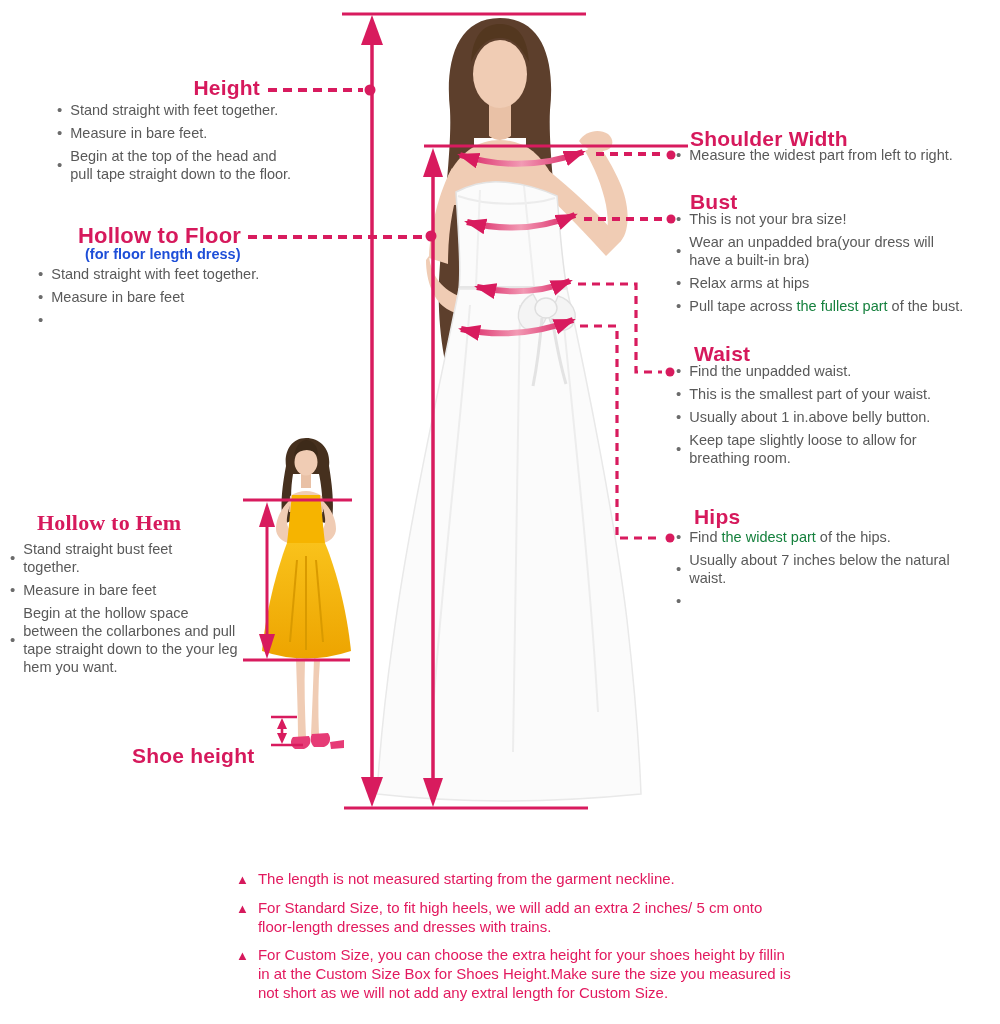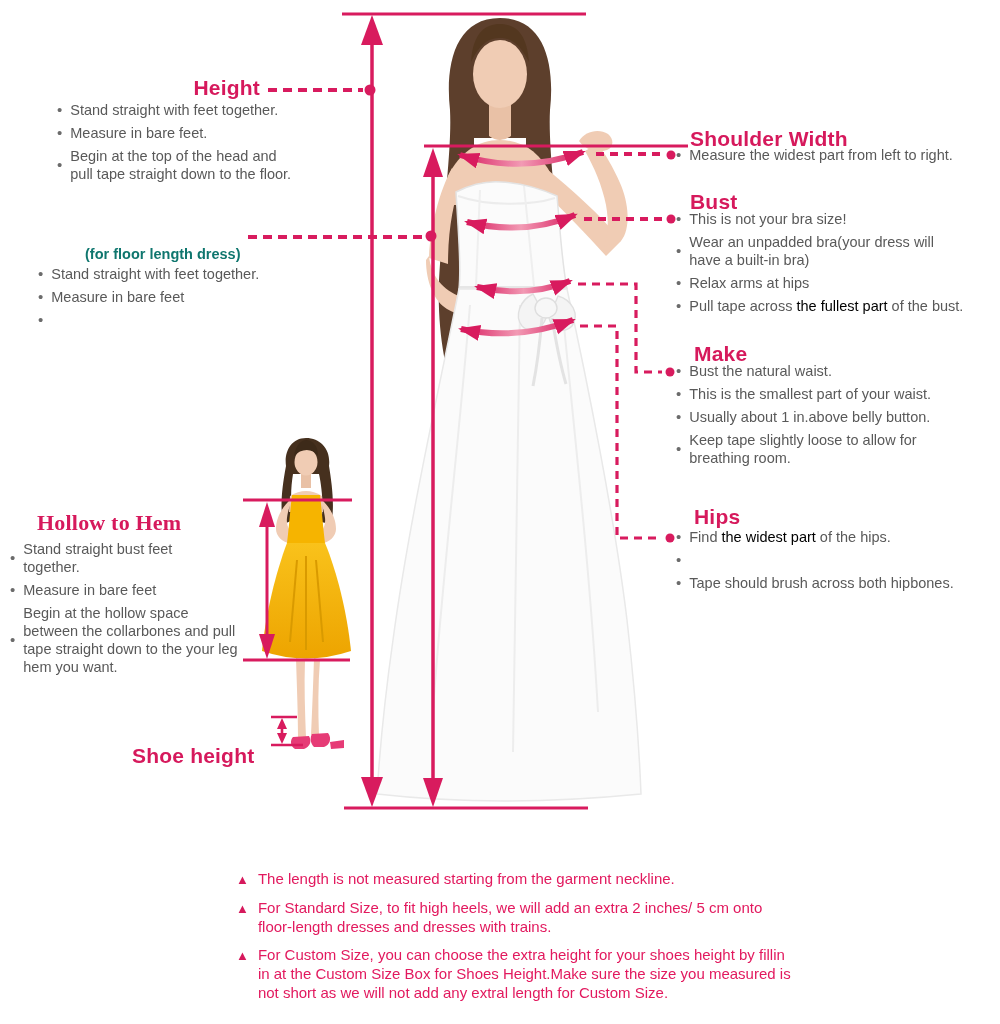--- a/index.html
+++ b/index.html
@@ -1,25 +1,25 @@
 <!DOCTYPE html>
 <html><head>
 <meta charset="utf-8">
 <style>
   html,body{margin:0;padding:0;background:#fff;}
   .stage{position:relative;width:1000px;height:1024px;background:#ffffff;overflow:hidden;
          font-family:"Liberation Sans", sans-serif;}
   .sec-title{position:absolute;font-weight:bold;color:#d6195c;font-size:21px;letter-spacing:.2px;white-space:nowrap;text-align:center;}
   .sec-title.big{font-size:22px;}
-  .sub-title{position:absolute;font-weight:bold;color:#0f766e;font-size:14.5px;white-space:nowrap;}
+  .sub-title{position:absolute;font-weight:bold;color:#1d4ed8;font-size:14.5px;white-space:nowrap;}
   .bullets{position:absolute;color:#595959;font-size:14.5px;line-height:18px;}
   .bi{display:flex;align-items:center;margin-bottom:5px;}
   .dot{color:#6b6b6b;font-size:15px;margin-right:8px;flex:0 0 auto;}
   .bt{white-space:pre-line;}
-  .hl{color:#000000;}
+  .hl{color:#15803d;}
   .notes{position:absolute;left:236px;top:869px;width:640px;}
   .note{display:flex;align-items:flex-start;margin-bottom:9px;color:#e2195e;font-size:15px;line-height:19px;}
   .tri{flex:0 0 auto;font-size:13px;margin-right:9px;margin-top:1px;color:#d6195c;}
   .note-text{white-space:pre-line;}
   .overlay{position:absolute;left:0;top:0;}
 </style>
 </head>
 <body>
 
 <div class="stage">
@@ -159,20 +159,21 @@
         <span class="dot">•</span>
         <span class="bt">Measure in bare feet.</span>
       </div>
     <div class="bi">
         <span class="dot">•</span>
         <span class="bt">Begin at the top of the head and
 pull tape straight down to the floor.</span>
       </div>
   </div>
 
+  <div class="sec-title big" style="left:78px;top:223px;">Hollow to Floor</div>
   <div class="sub-title" style="left:85px;top:246px;">(for floor length dress)</div>
   <div class="bullets" style="left:38px;top:265px;width:300px;">
     <div class="bi">
         <span class="dot">•</span>
         <span class="bt">Stand straight with feet together.</span>
       </div>
     <div class="bi">
         <span class="dot">•</span>
         <span class="bt">Measure in bare feet</span>
       </div>
@@ -225,25 +226,25 @@
     <div class="bi">
         <span class="dot">•</span>
         <span class="bt">Relax arms at hips</span>
       </div>
     <div class="bi">
         <span class="dot">•</span>
         <span class="bt"><span>Pull tape across </span><span class="hl">the fullest part</span><span> of the bust.</span></span>
       </div>
   </div>
 
-  <div class="sec-title" style="left:694px;top:342px;">Make</div>
+  <div class="sec-title" style="left:694px;top:342px;">Waist</div>
   <div class="bullets" style="left:676px;top:362px;width:312px;">
     <div class="bi">
         <span class="dot">•</span>
-        <span class="bt">Bust the natural waist.</span>
+        <span class="bt">Find the unpadded waist.</span>
       </div>
     <div class="bi">
         <span class="dot">•</span>
         <span class="bt">This is the smallest part of your waist.</span>
       </div>
     <div class="bi">
         <span class="dot">•</span>
         <span class="bt">Usually about 1 in.above belly button.</span>
       </div>
     <div class="bi">
@@ -254,24 +255,25 @@
   </div>
 
   <div class="sec-title" style="left:694px;top:505px;">Hips</div>
   <div class="bullets" style="left:676px;top:528px;width:312px;">
     <div class="bi">
         <span class="dot">•</span>
         <span class="bt"><span>Find </span><span class="hl">the widest part</span><span> of the hips.</span></span>
       </div>
     <div class="bi">
         <span class="dot">•</span>
-      </div>
-    <div class="bi">
-        <span class="dot">•</span>
-        <span class="bt">Tape should brush across both hipbones.</span>
+        <span class="bt">Usually about 7 inches below the natural
+waist.</span>
+      </div>
+    <div class="bi">
+        <span class="dot">•</span>
       </div>
   </div>
 
   <div class="notes">
     <div class="note">
       <span class="tri">▲</span>
       <span class="note-text">The length is not measured starting from the garment neckline.</span>
     </div>
     <div class="note">
       <span class="tri">▲</span>

